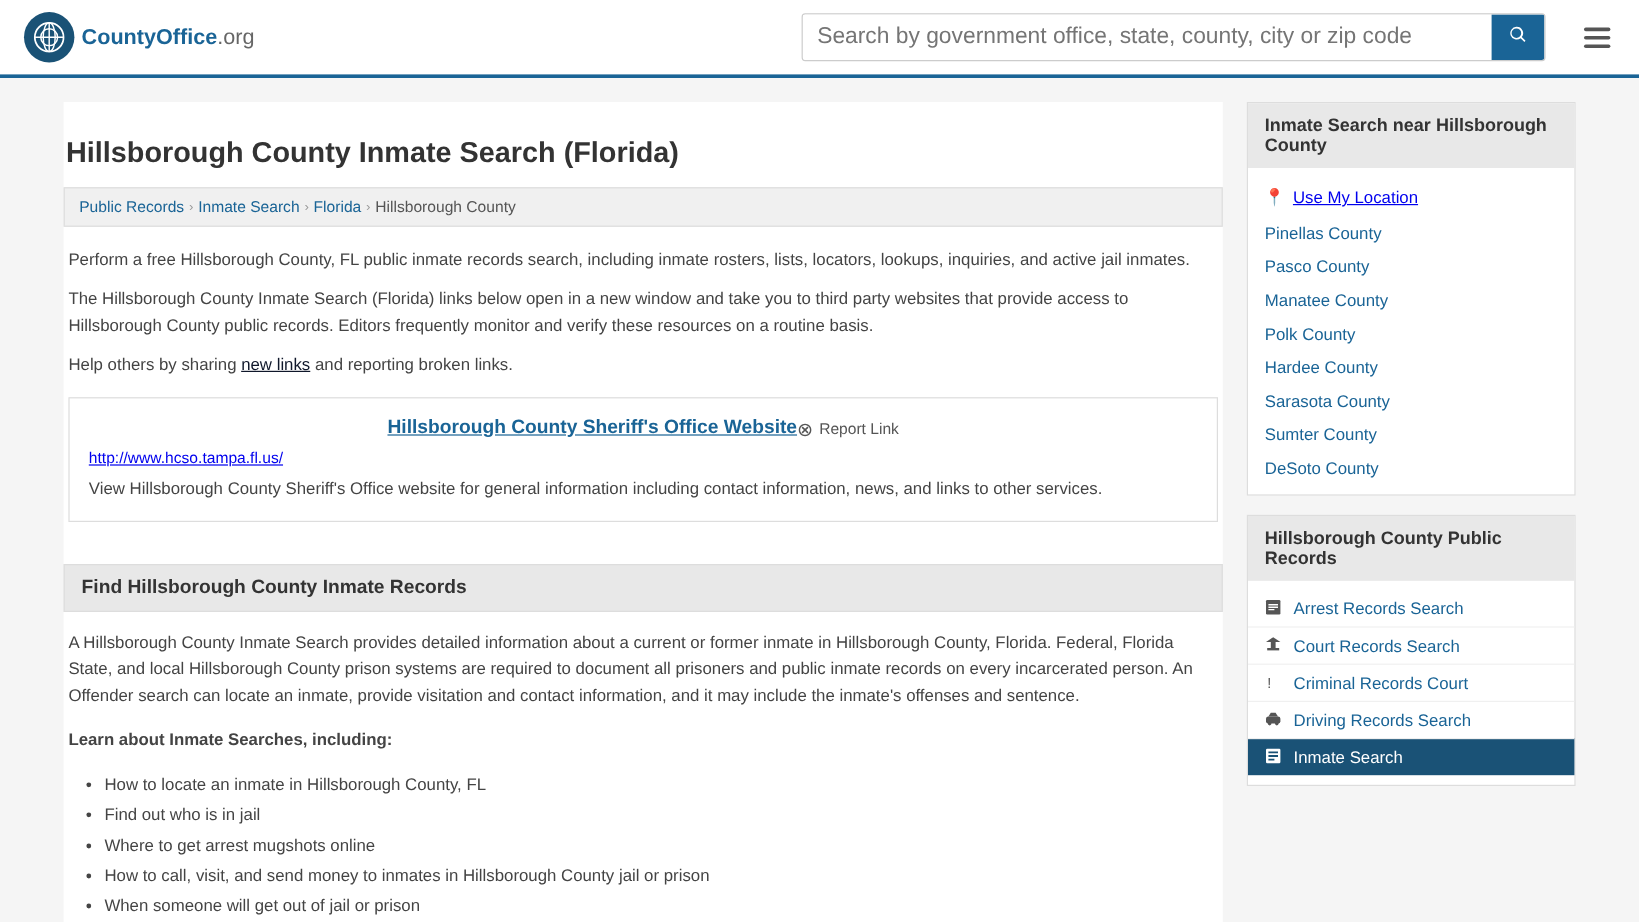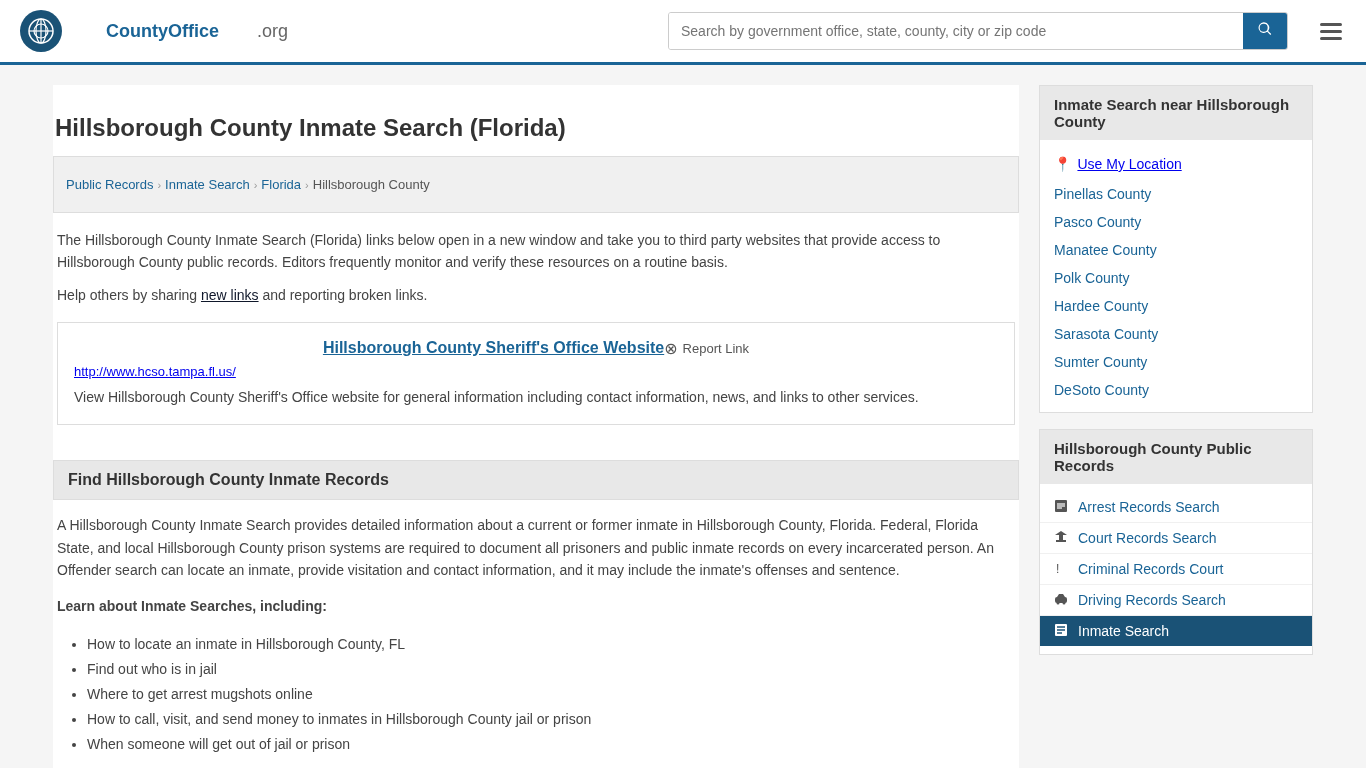--- a/index.html
+++ b/index.html
@@ -31,36 +31,36 @@
       align-items: center;
       justify-content: center;
       color: white;
       font-size: 18px;
     }
     .logo-text {
       font-size: 18px;
       font-weight: bold;
       color: #333;
     }
-    .logo-text span { color: #1a6496; margin-left: 38px; }
+    .logo-text span { color: #1a6496; }
     .search-bar {
       flex: 1;
       max-width: 620px;
       display: flex;
       border: 1px solid #ccc;
       border-radius: 3px;
       overflow: hidden;
       margin-left: auto;
     }
     .search-bar input {
       flex: 1;
       padding: 8px 12px;
       border: none;
       outline: none;
-      font-size: 14px;
+      font-size: 19px;
       color: #999;
     }
     .search-bar button {
       background: #1a6496;
       border: none;
       padding: 8px 14px;
       cursor: pointer;
       color: white;
       font-size: 16px;
     }
@@ -107,21 +107,21 @@
       color: #333;
       margin-bottom: 14px;
       padding: 0 2px;
       margin-top: 29px;
     }
 
     
     .breadcrumb {
       background: #f0f0f0;
       border: 1px solid #ddd;
-      padding: 20px 12px;
+      padding: 8px 12px;
       font-size: 13px;
       color: #666;
       margin-bottom: 16px;
       display: flex;
       flex-wrap: wrap;
       align-items: center;
       gap: 4px;
     }
     .breadcrumb a { color: #1a6496; text-decoration: none; }
     .breadcrumb-sep { color: #999; font-size: 11px; }
@@ -312,20 +312,21 @@
     <nav class="breadcrumb">
       <a href="#">Public Records</a>
       <span class="breadcrumb-sep">›</span>
       <a href="#">Inmate Search</a>
       <span class="breadcrumb-sep">›</span>
       <a href="#">Florida</a>
       <span class="breadcrumb-sep">›</span>
       <span class="breadcrumb-current">Hillsborough County</span>
     </nav>
 
+    <p class="intro-text">Perform a free Hillsborough County, FL public inmate records search, including inmate rosters, lists, locators, lookups, inquiries, and active jail inmates.</p>
     <p class="intro-text">The Hillsborough County Inmate Search (Florida) links below open in a new window and take you to third party websites that provide access to Hillsborough County public records. Editors frequently monitor and verify these resources on a routine basis.</p>
     <p class="intro-text">
       <span>Help others by sharing</span>
       <a href="#">new links</a>
       <span>and reporting broken links.</span>
     </p>
 
     <div class="resource-card">
       <div class="resource-header">
         <div class="resource-title">

